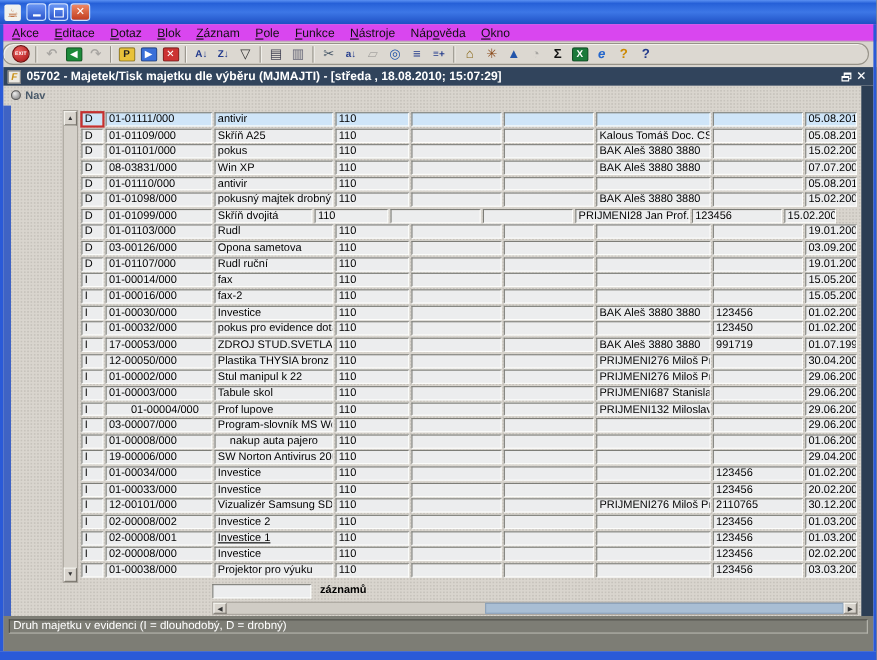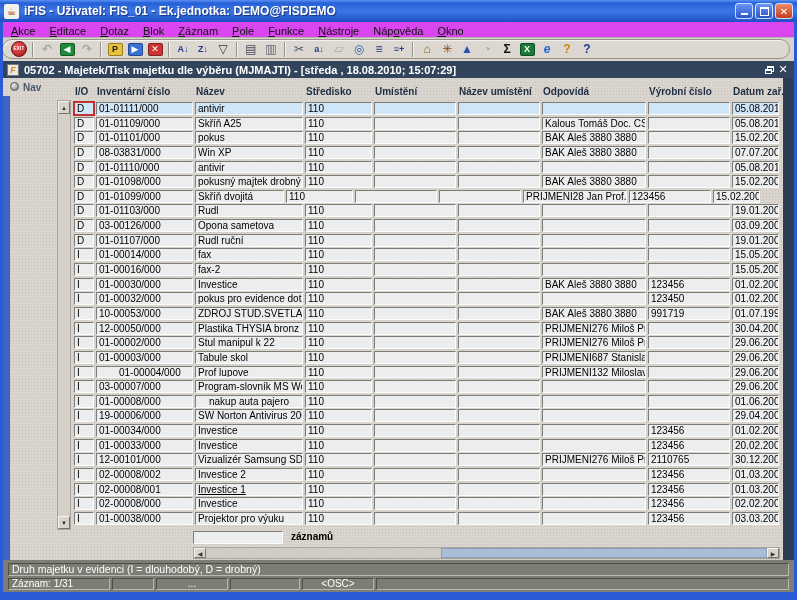--- a/index.html
+++ b/index.html
@@ -125,21 +125,20 @@
   .seg:nth-child(5){left:294px;width:72px;}
   .seg:nth-child(6){left:368px;width:413px;}
 </style>
 </head>
 <body>
 
 <div class="window">
 
   <div class="titlebar">
     <div class="app-icon">☕</div>
-    <div class="title-text">iFIS - Uživatel: FIS_01 - Ek.jednotka: DEMO@FISDEMO</div>
     <div class="winbtns">
       <div class="wbtn">
           <span class="minbar"></span>
         </div>
       <div class="wbtn">
           <span class="maxbox"></span>
         </div>
       <div class="wbtn close">
           <span>✕</span>
         </div>
@@ -267,31 +266,20 @@
 
   <div class="canvas"></div>
   <div class="left-strip"></div>
   <div class="right-strip"></div>
 
   <div class="nav-tab">
     <span class="nav-icon"></span>
     <span class="nav-label">Nav</span>
   </div>
 
-  <div class="grid-header">
-      <div class="hcell" style="width: 20px;">I/O</div>
-      <div class="hcell" style="width: 97px;">Inventární číslo</div>
-      <div class="hcell" style="width: 108px;">Název</div>
-      <div class="hcell" style="width: 67px;">Středisko</div>
-      <div class="hcell" style="width: 82px;">Umístění</div>
-      <div class="hcell" style="width: 82px;">Název umístění</div>
-      <div class="hcell" style="width: 104px;">Odpovídá</div>
-      <div class="hcell" style="width: 82px;">Výrobní číslo</div>
-      <div class="hcell" style="width: 47px;">Datum zař.</div>
-    </div>
   <div class="grid-rows">
       <div class="grow">
         <div class="cell sel focus" style="width: 20px;">D</div>
         <div class="cell sel" style="width: 97px;">01-01111/000</div>
         <div class="cell sel" style="width: 108px;">antivir</div>
         <div class="cell sel" style="width: 67px;">110</div>
         <div class="cell sel" style="width: 82px;"></div>
         <div class="cell sel" style="width: 82px;"></div>
         <div class="cell sel" style="width: 104px;"></div>
         <div class="cell sel" style="width: 82px;"></div>
@@ -435,21 +423,21 @@
         <div class="cell" style="width: 108px;">pokus pro evidence dotací</div>
         <div class="cell" style="width: 67px;">110</div>
         <div class="cell" style="width: 82px;"></div>
         <div class="cell" style="width: 82px;"></div>
         <div class="cell" style="width: 104px;"></div>
         <div class="cell" style="width: 82px;">123450</div>
         <div class="cell" style="width: 47px;">01.02.2005</div>
       </div>
       <div class="grow">
         <div class="cell" style="width: 20px;">I</div>
-        <div class="cell" style="width: 97px;">10-00053/000</div>
+        <div class="cell" style="width: 97px;">17-00053/000</div>
         <div class="cell" style="width: 108px;">ZDROJ STUD.SVETLA HIGLIC</div>
         <div class="cell" style="width: 67px;">110</div>
         <div class="cell" style="width: 82px;"></div>
         <div class="cell" style="width: 82px;"></div>
         <div class="cell" style="width: 104px;">BAK Aleš 3880 3880</div>
         <div class="cell" style="width: 82px;">991719</div>
         <div class="cell" style="width: 47px;">01.07.1999</div>
       </div>
       <div class="grow">
         <div class="cell" style="width: 20px;">I</div>
@@ -624,26 +612,18 @@
         <span>◀</span>
       </div>
     <div class="hthumb"></div>
     <div class="harrow right">
         <span>▶</span>
       </div>
   </div>
 
   <div class="statusbar">
     <div class="status-hint">Druh majetku v evidenci (I = dlouhodobý, D = drobný)</div>
-    <div class="status-line2">
-        <div class="seg">Záznam: 1/31</div>
-        <div class="seg"></div>
-        <div class="seg">...</div>
-        <div class="seg"></div>
-        <div class="seg">&lt;OSC&gt;</div>
-        <div class="seg"></div>
-      </div>
   </div>
 
   <div class="edge-left"></div>
   <div class="edge-right"></div>
   <div class="edge-bottom"></div>
 </div>
 
 </body></html>

